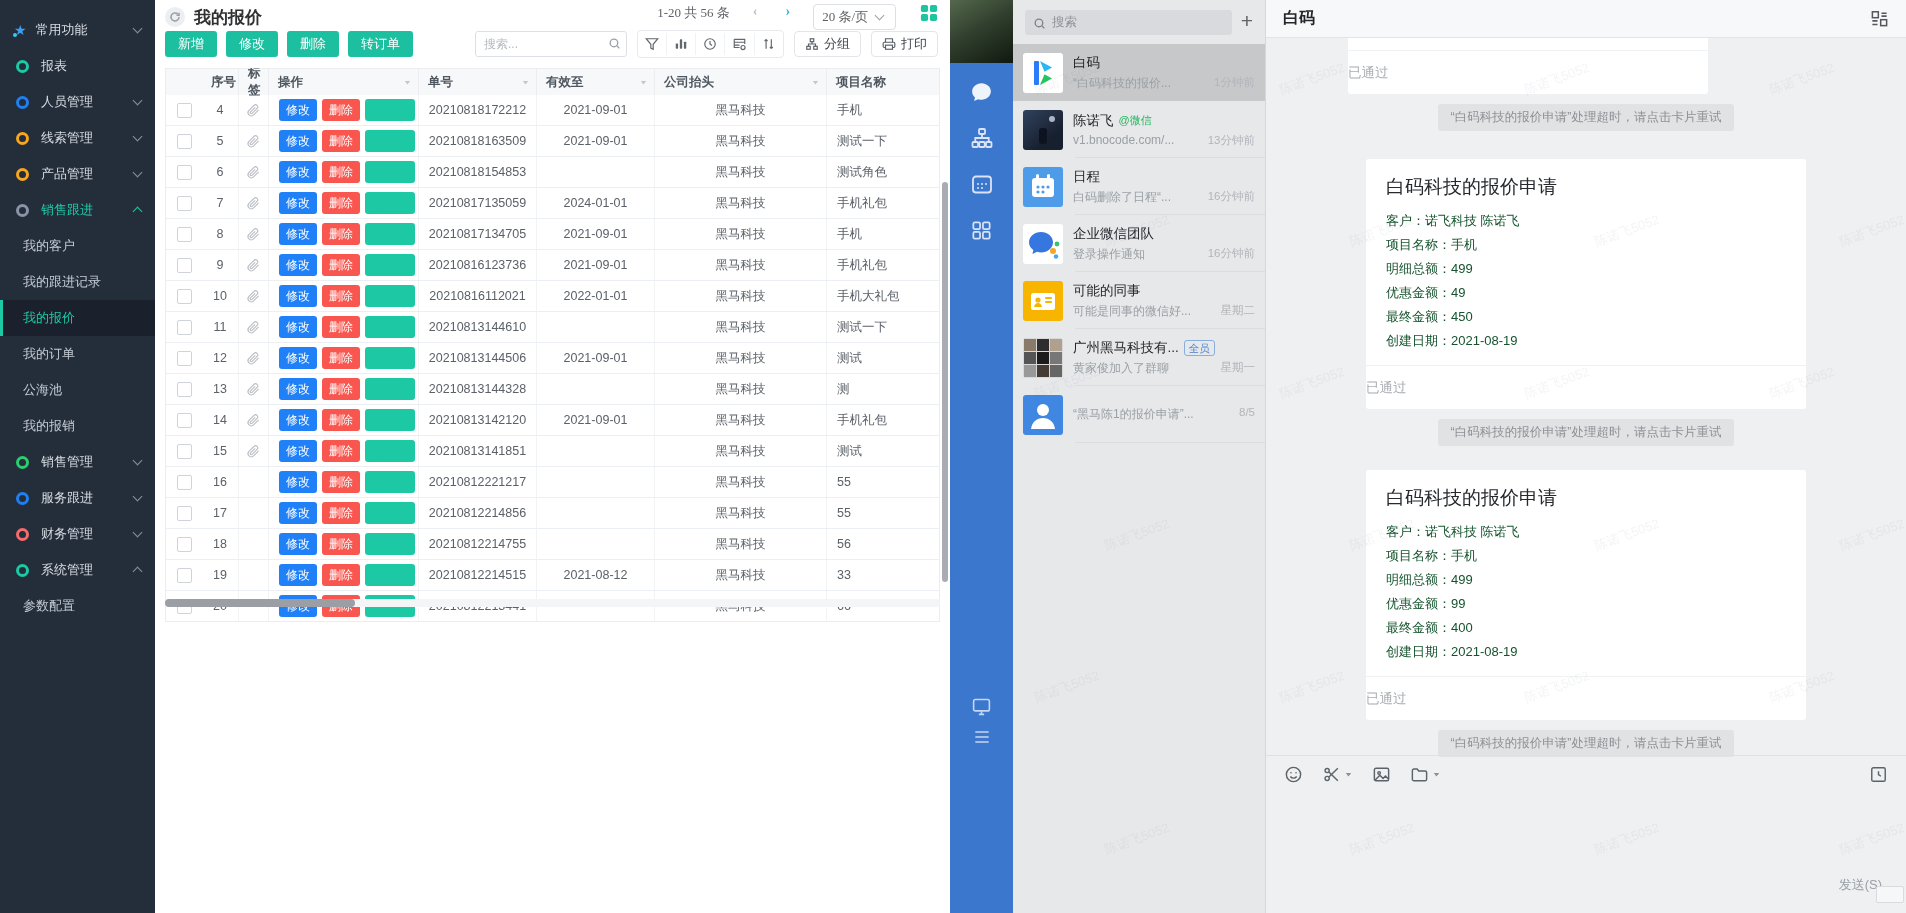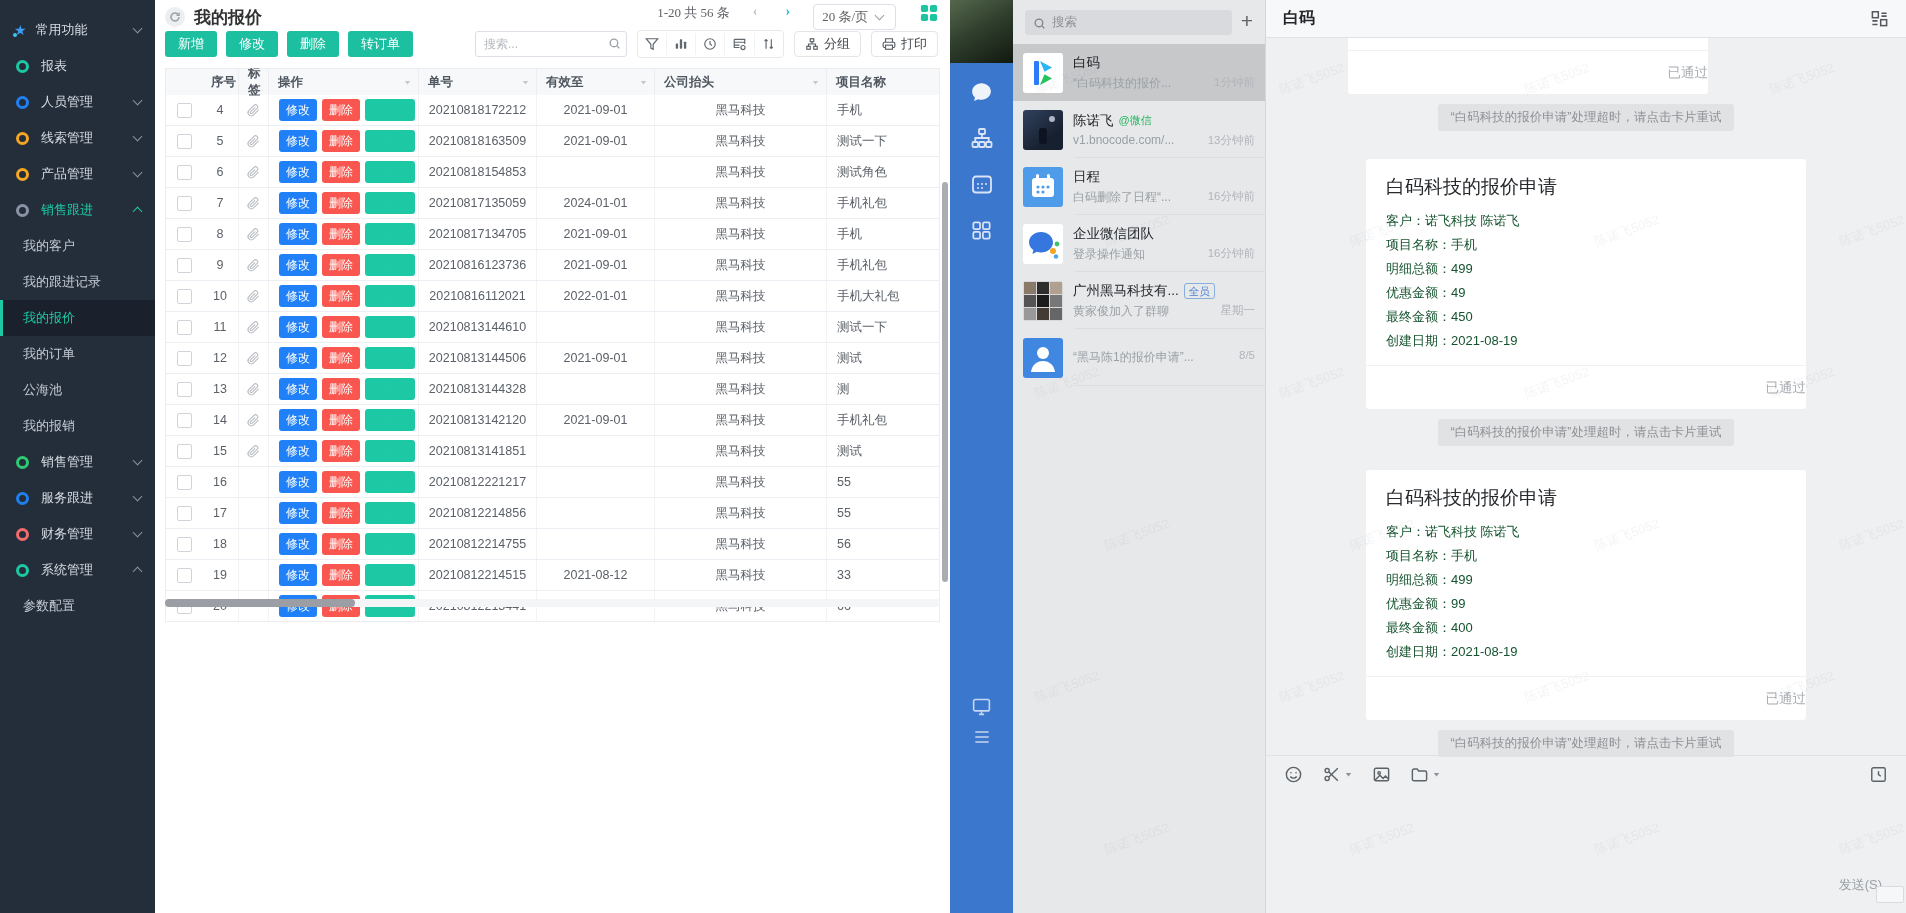--- a/index.html
+++ b/index.html
@@ -102,21 +102,21 @@
   .cw-head{height:37px;background:#f7f8f9;border-bottom:1px solid #e2e3e5;display:flex;align-items:center;padding:0 17px;}
   .cw-title{font-size:16px;font-weight:bold;color:#23272b;}
   .cw-hicon{margin-left:auto;cursor:pointer;display:flex;}
   .cw-msgs{position:absolute;top:38px;left:0;right:0;bottom:150px;overflow:hidden;display:flex;flex-direction:column;}
   .card{background:#fff;border-radius:3px;width:440px;align-self:center;}
   .card-partial{width:360px;height:60px;align-self:flex-start;margin:0 0 0 82px;background:#fff;border-radius:0 0 3px 3px;}
   .card-partial .card-foot{margin-top:12px;}
   .card-body{padding:15px 20px 12px 20px;}
   .card-title{font-size:19px;color:#26292d;margin-bottom:9px;}
   .card-line{font-size:13px;color:#14532d;line-height:24px;}
-  .card-foot{border-top:1px solid #f0f1f2;height:43px;line-height:43px;text-align:right;color:#a9adb2;font-size:13.5px;cursor:pointer;}
+  .card-foot{border-top:1px solid #f0f1f2;height:43px;line-height:43px;text-align:left;color:#a9adb2;font-size:13.5px;cursor:pointer;}
   .notice{align-self:center;background:#e1e2e4;color:#8d9095;font-size:12.5px;padding:5px 13px;border-radius:3px;margin:10px 0;cursor:pointer;}
   .m1{margin-top:18px;}
 
   .cw-comp{position:absolute;left:0;right:0;bottom:8px;height:149px;border-top:1px solid #dfe1e3;}
   .comp-bar{display:flex;align-items:center;gap:19px;padding:9px 18px 0 18px;}
   .comp-ic{display:flex;align-items:center;cursor:pointer;gap:3px;}
   .comp-right{margin-left:auto;}
   .comp-input{position:absolute;left:0;right:0;top:36px;bottom:34px;}
   .comp-input textarea{width:100%;height:100%;border:none;background:transparent;resize:none;outline:none;font-family:inherit;font-size:13px;color:#333;box-sizing:border-box;padding:4px 18px;}
   .send{position:absolute;right:24px;bottom:11px;font-size:13px;color:#9aa0a6;cursor:pointer;}
@@ -830,20 +830,39 @@
               <circle cx="34" cy="20" r="2.4" fill="#3ec06d"></circle>
               <circle cx="33" cy="32.5" r="2.2" fill="#4aa4f2"></circle>
             </svg></div>
           <div class="cl-txt">
             <div class="cl-t1">
               <span class="cl-title">企业微信团队</span>
             </div>
             <div class="cl-t2">
               <span class="cl-sub">登录操作通知</span>
               <span class="cl-time">16分钟前</span>
+            </div>
+          </div>
+          <span class="sep"></span>
+        </div>
+        <div class="cl-item">
+          <div class="cl-av" style="background:#f7b500"><svg width="40" height="40" viewBox="0 0 40 40">
+              <rect x="8" y="12" width="24" height="17" rx="2.5" fill="#fff"></rect>
+              <circle cx="15" cy="19" r="2.6" fill="#f7b500"></circle>
+              <path d="M11 26c.5-2.6 2-4 4-4s3.5 1.4 4 4z" fill="#f7b500"></path>
+              <rect x="22" y="16" width="7" height="2" rx="1" fill="#f7b500"></rect>
+              <rect x="22" y="20" width="7" height="2" rx="1" fill="#f7b500"></rect>
+            </svg></div>
+          <div class="cl-txt">
+            <div class="cl-t1">
+              <span class="cl-title">可能的同事</span>
+            </div>
+            <div class="cl-t2">
+              <span class="cl-sub">可能是同事的微信好...</span>
+              <span class="cl-time">星期二</span>
             </div>
           </div>
           <span class="sep"></span>
         </div>
         <div class="cl-item">
           <div class="cl-av"><svg width="40" height="40" viewBox="0 0 40 40">
               <rect width="40" height="40" fill="#d8d8d8"></rect>
               <rect x="1" y="1" width="12" height="12" fill="#8a7a6a"></rect>
               <rect x="14" y="1" width="12" height="12" fill="#2e2e2e"></rect>
               <rect x="27" y="1" width="12" height="12" fill="#b0a090"></rect>

